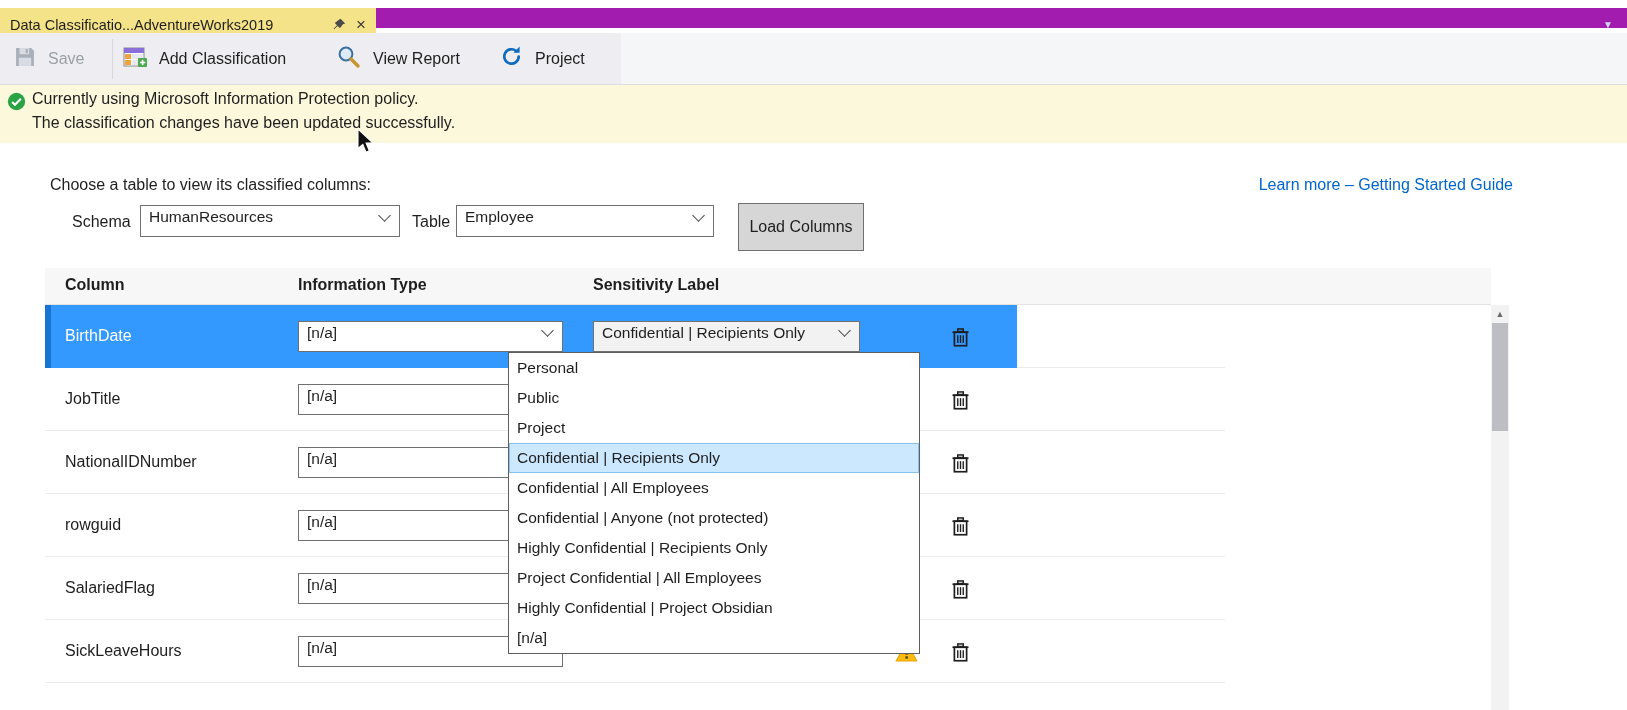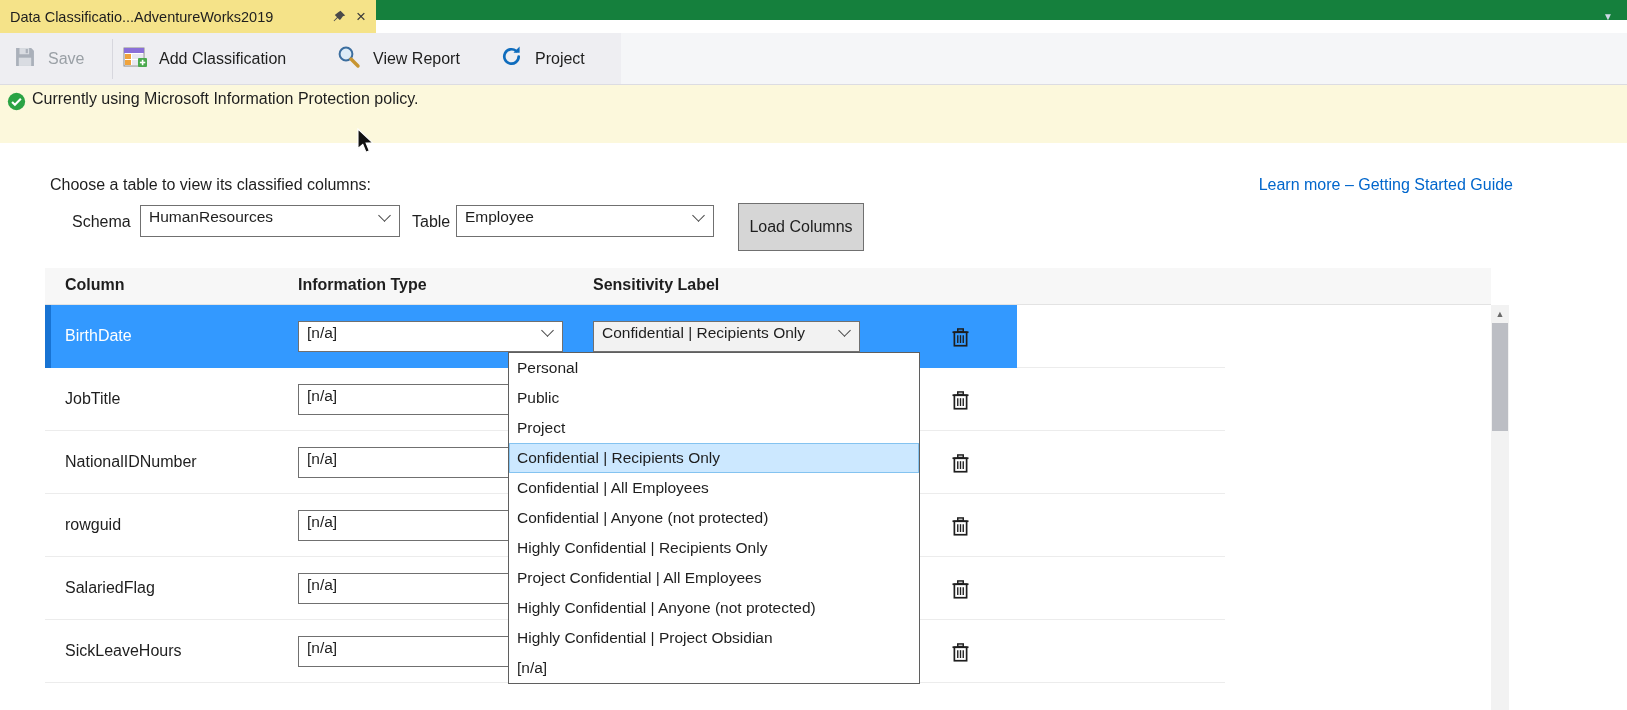--- a/index.html
+++ b/index.html
@@ -1,20 +1,20 @@
 <!DOCTYPE html>
 <html><head>
 <meta charset="utf-8">
 <style>
   html,body{margin:0;padding:0;}
   body{font-family:"Liberation Sans","DejaVu Sans",sans-serif;}
   .app{position:relative;width:1627px;height:710px;overflow:hidden;background:#fff;}
 
   
-  .tabstrip{position:absolute;left:0;top:0;width:100%;height:20px;background:#15803d;}
+  .tabstrip{position:absolute;left:0;top:8px;width:100%;height:20px;background:#a21caf;}
   .doc-tab{position:absolute;left:0;top:0;width:376px;height:33px;background:#f5e389;
     display:flex;align-items:center;padding:0 10px;box-sizing:border-box;color:#1e1e1e;font-size:14.5px;}
   .tab-title{flex:1;white-space:nowrap;overflow:hidden;}
   .pin-icon{margin:0 10px 0 6px;display:flex;}
   .close-icon{font-size:17px;line-height:17px;color:#3a3a3a;}
   .tabstrip-caret{position:absolute;right:14px;top:11px;color:#cfd8e6;font-size:10px;}
 
   
   .toolbar{position:absolute;left:0;top:33px;width:100%;height:52px;background:#eeeef2;
     border-bottom:1px solid #dcdce2;box-sizing:border-box;}
@@ -153,20 +153,21 @@
   </div>
 
   <div class="infobar">
     <span class="check-icon">
       <svg width="19" height="19" viewBox="0 0 18 18">
           <circle cx="9" cy="9" r="8.2" fill="#2aa344"></circle>
           <path d="M4.8 9.4l2.7 2.7 5.6-5.8" stroke="#fff" stroke-width="2" fill="none"></path>
         </svg>
     </span>
     <span class="info-line1">Currently using Microsoft Information Protection policy.</span>
+    <span class="info-line2">The classification changes have been updated successfully.</span>
   </div>
 
   <span class="cursor">
     <svg width="18" height="26" viewBox="0 0 18 26">
         <path d="M2 1 L2 20.5 L6.8 16.3 L10 24.2 L13.3 22.8 L10.1 15 L16.5 14.7 Z" fill="#111" stroke="#fff" stroke-width="1.1"></path>
       </svg>
   </span>
 
   <span class="choose-label">Choose a table to view its classified columns:</span>
   <a class="learn-link">Learn more – Getting Started Guide</a>
@@ -326,21 +327,20 @@
 
   <div class="dropdown-popup">
     <div class="option">Personal</div>
     <div class="option">Public</div>
     <div class="option">Project</div>
     <div class="option highlight">Confidential | Recipients Only</div>
     <div class="option">Confidential | All Employees</div>
     <div class="option">Confidential | Anyone (not protected)</div>
     <div class="option">Highly Confidential | Recipients Only</div>
     <div class="option">Project Confidential | All Employees</div>
-    <div class="option">Highly Confidential | Anyone (not protected)</div>
     <div class="option">Highly Confidential | Project Obsidian</div>
     <div class="option">[n/a]</div>
   </div>
 
   <div class="vscroll">
     <div class="vs-up">▲</div>
     <div class="vs-thumb"></div>
   </div>
 
 </div>

